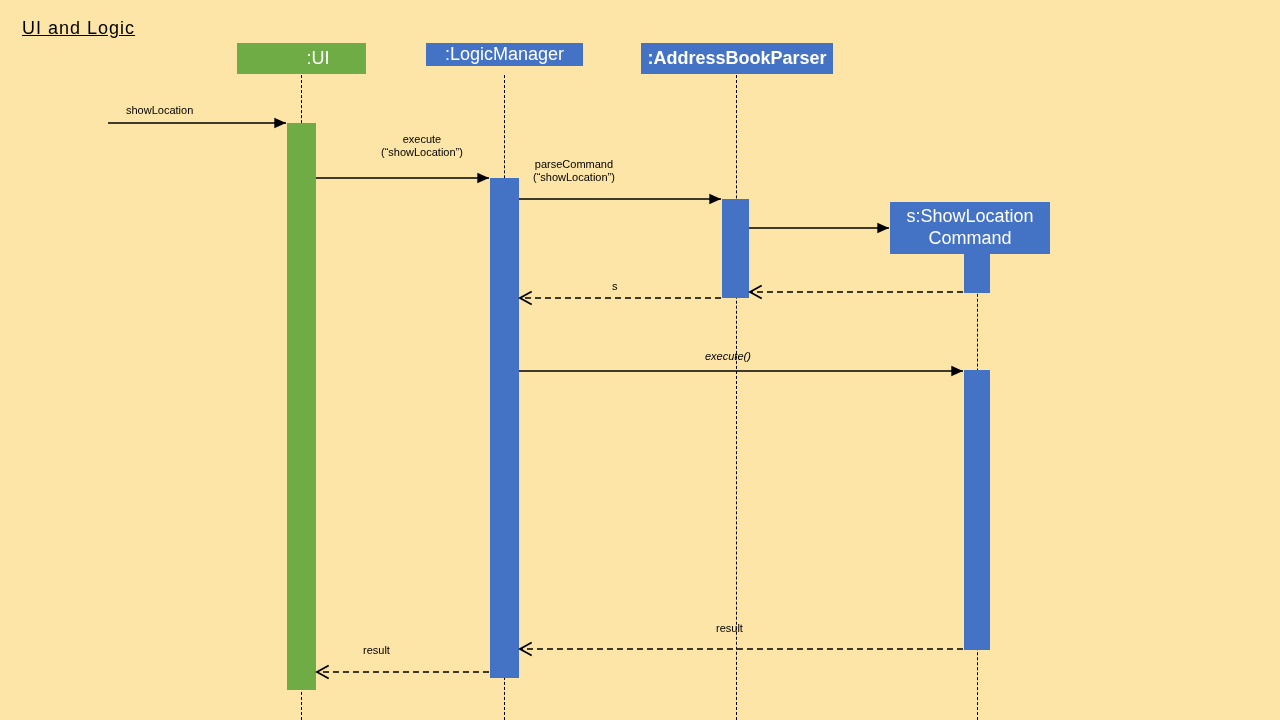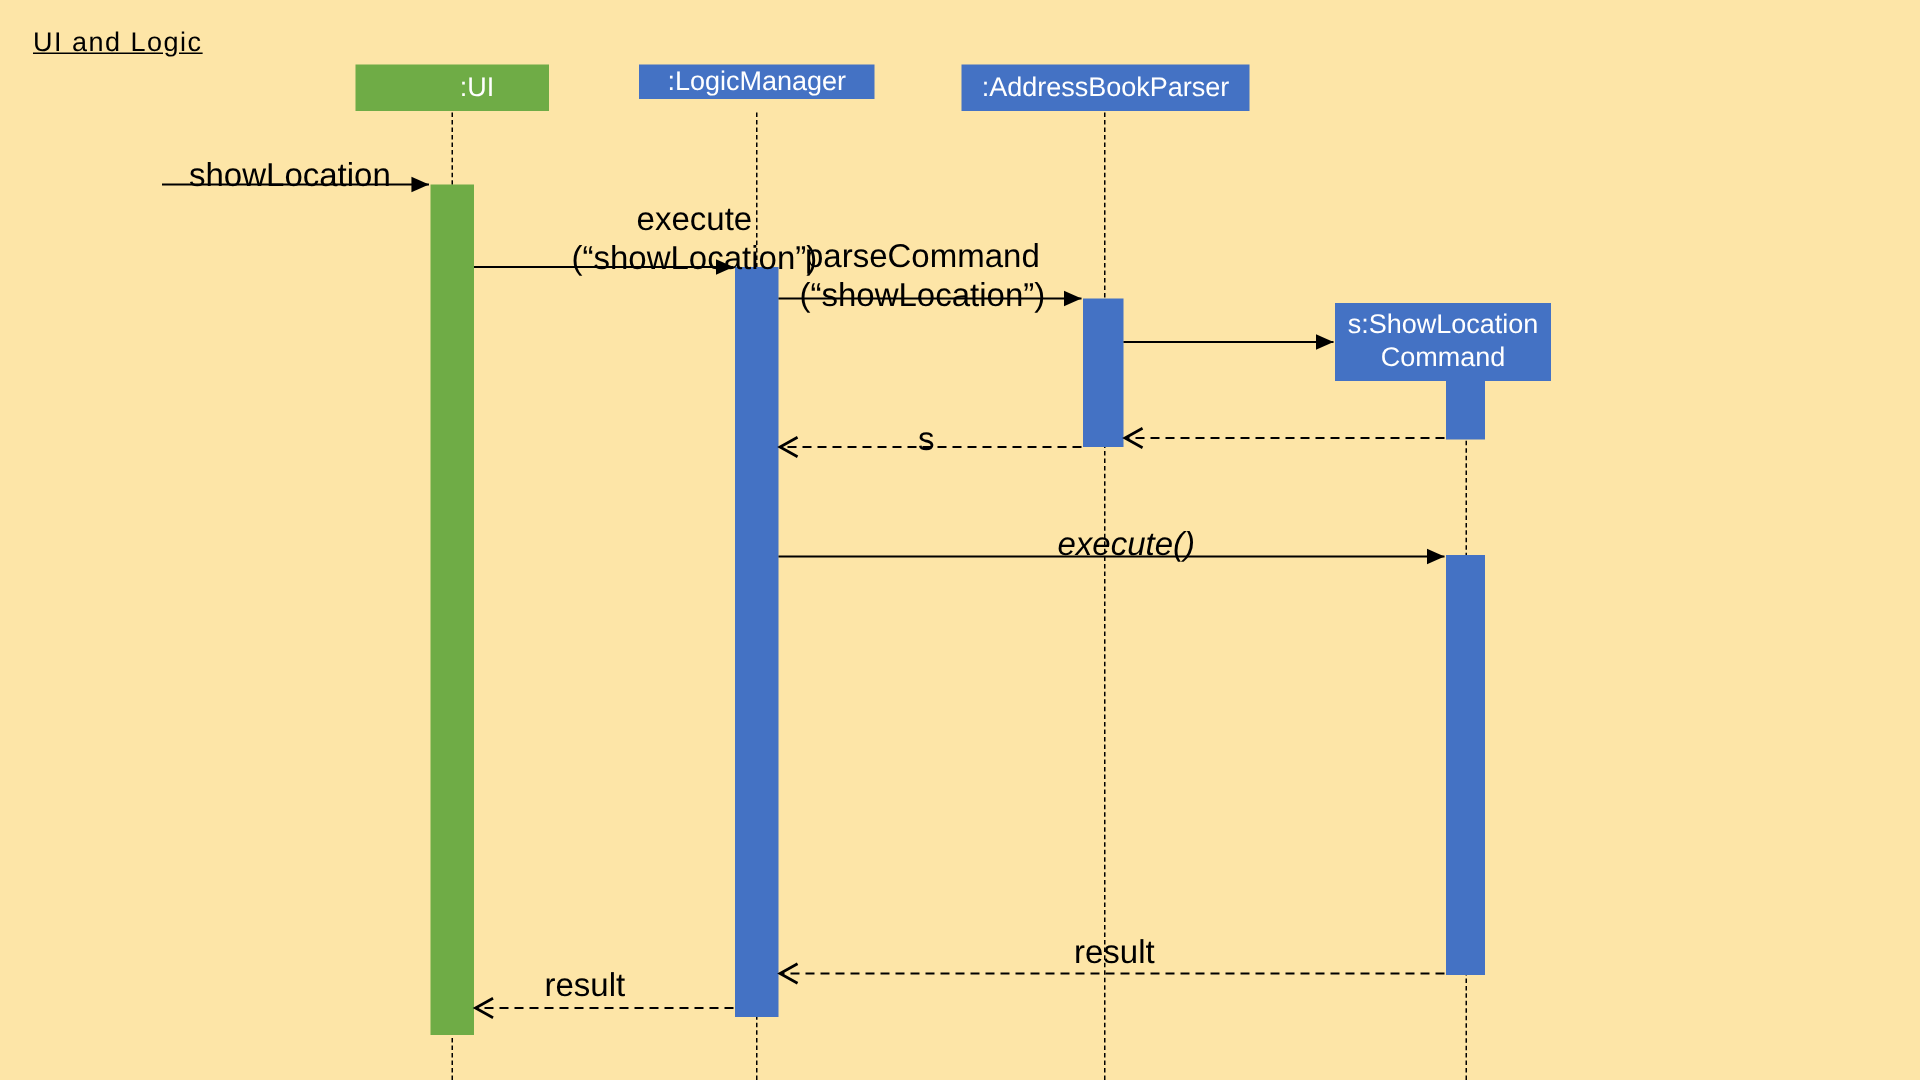--- a/index.html
+++ b/index.html
@@ -36,21 +36,21 @@
     .blue { background: #4472c4; }
     .dashed-line {
       position: absolute;
       border-left: 1.5px dashed #000;
     }
     .activation {
       position: absolute;
     }
     .label {
       position: absolute;
-      font-size: 22px;
+      font-size: 11px;
       color: #000;
       white-space: pre;
       text-align: center;
     }
     svg.overlay {
       position: absolute;
       left: 0;
       top: 0;
       width: 1280px;
       height: 720px;
@@ -59,23 +59,23 @@
   </style>
 </head>
 <body>
 
 <div class="title">UI and Logic</div>
 
 <div class="lifeline-box green" style="left:237px; top:43px; width:129px; height:31px;padding-left:39px;">:UI</div>
 
 <div class="lifeline-box blue" style="left:426px; top:43px; width:157px; height:23px;">:LogicManager</div>
 
-<div class="lifeline-box blue" style="left:641px; top:43px; width:192px; height:31px;">:AddressBookParser</div>
+<div class="lifeline-box blue" style="left:641px; top:43px; width:192px; height:31px;font-weight:bold;">:AddressBookParser</div>
 
-<div class="lifeline-box blue" style="left:890px; top:202px; width:144px; height:52px; white-space:pre-line; line-height:1.2;">s:ShowLocation
+<div class="lifeline-box blue" style="left:890px; top:202px; width:160px; height:52px; white-space:pre-line; line-height:1.2;">s:ShowLocation
 Command</div>
 
 <div class="dashed-line" style="left:301px; top:75px; height:645px;"></div>
 <div class="dashed-line" style="left:504px; top:75px; height:645px;"></div>
 <div class="dashed-line" style="left:736px; top:75px; height:645px;"></div>
 <div class="dashed-line" style="left:977px; top:254px; height:466px;"></div>
 
 <div class="activation green" style="left:287px; top:123px; width:29px; height:567px;"></div>
 <div class="activation blue" style="left:490px; top:178px; width:29px; height:500px;"></div>
 <div class="activation blue" style="left:722px; top:199px; width:27px; height:99px;"></div>

